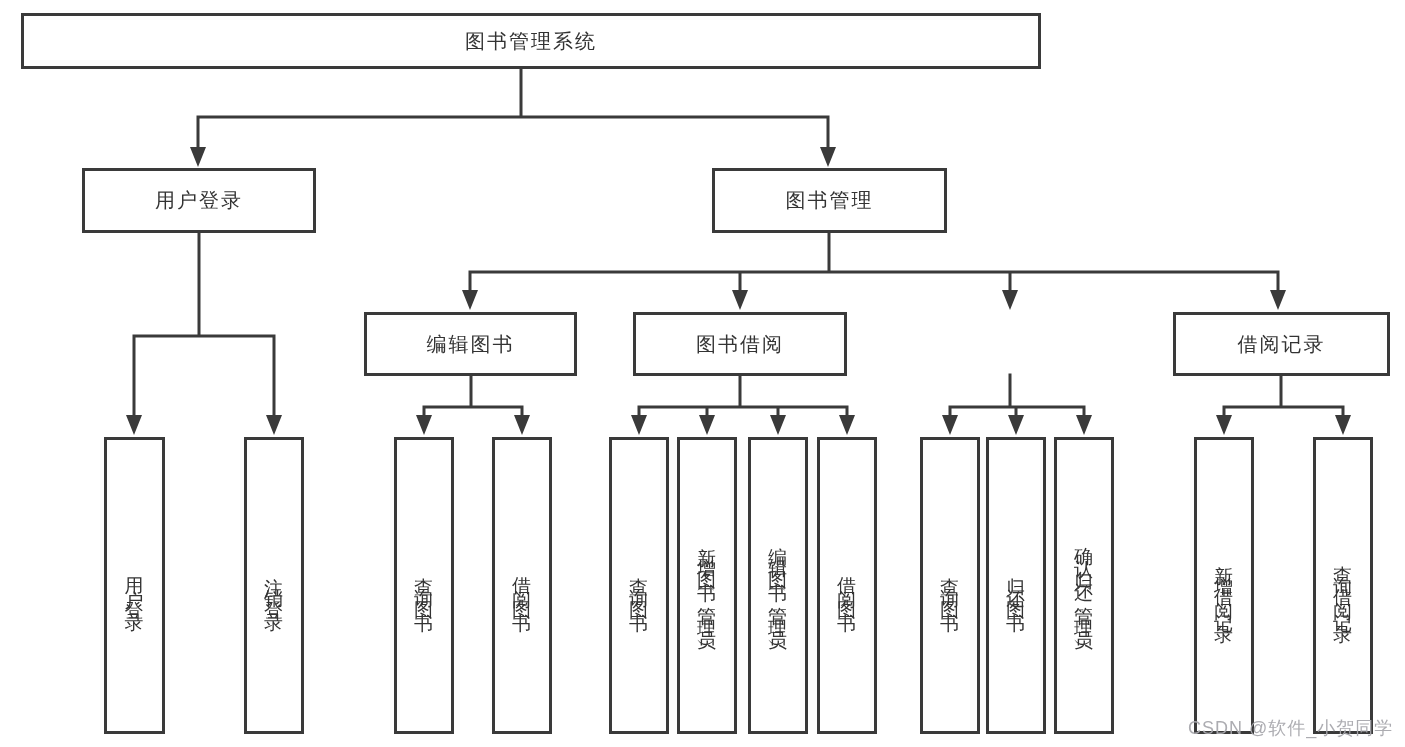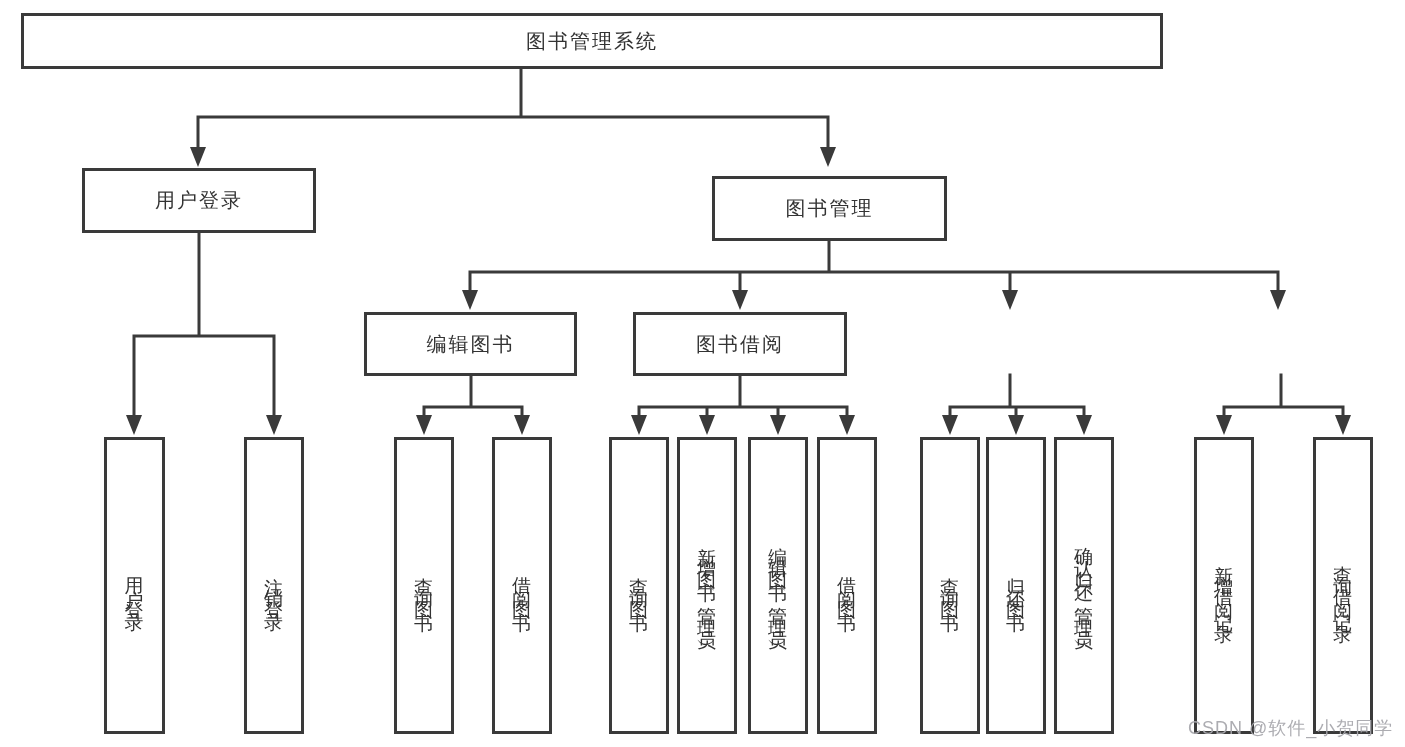--- a/index.html
+++ b/index.html
@@ -51,27 +51,28 @@
       M1002 290 L1018 290 L1010 310 Z  M1270 290 L1286 290 L1278 310 Z
       M126 415 L142 415 L134 435 Z  M266 415 L282 415 L274 435 Z
       M416 415 L432 415 L424 435 Z  M514 415 L530 415 L522 435 Z
       M631 415 L647 415 L639 435 Z  M699 415 L715 415 L707 435 Z
       M770 415 L786 415 L778 435 Z  M839 415 L855 415 L847 435 Z
       M942 415 L958 415 L950 435 Z  M1008 415 L1024 415 L1016 435 Z
       M1076 415 L1092 415 L1084 435 Z
       M1216 415 L1232 415 L1224 435 Z  M1335 415 L1351 415 L1343 435 Z"></path>
   </svg>
 
-  <div class="box hbox" style="left:21px; top:13px; width:1142px; height:56px;">图书管理系统</div>
+  <div class="box hbox" style="left:21px; top:13px; width:1020px; height:56px;">图书管理系统</div>
 
   <div class="box hbox" style="left:82px; top:168px; width:234px; height:65px;">用户登录</div>
-  <div class="box hbox" style="left:712px; top:168px; width:235px; height:65px;margin-top:8px;">图书管理</div>
+  <div class="box hbox" style="left:712px; top:168px; width:235px; height:65px;">图书管理</div>
 
   <div class="box hbox" style="left:364px; top:312px; width:213px; height:64px;">编辑图书</div>
   <div class="box hbox" style="left:633px; top:312px; width:214px; height:64px;text-align:center;">图书借阅</div>
+  <div class="box hbox" style="left:1173px; top:312px; width:217px; height:64px;">借阅记录</div>
 
   <div class="box vbox" style="left:104px; top:437px; width:61px; height:297px;">用户登录</div>
   <div class="box vbox" style="left:244px; top:437px; width:60px; height:297px;">注销登录</div>
 
   <div class="box vbox" style="left:394px; top:437px; width:60px; height:297px;">查询图书</div>
   <div class="box vbox" style="left:492px; top:437px; width:60px; height:297px;">借阅图书</div>
 
   <div class="box vbox" style="left:609px; top:437px; width:60px; height:297px;">查询图书</div>
   <div class="box vbox" style="left:677px; top:437px; width:60px; height:297px;">新增图书（管理员）</div>
   <div class="box vbox" style="left:748px; top:437px; width:60px; height:297px;">编辑图书（管理员）</div>

